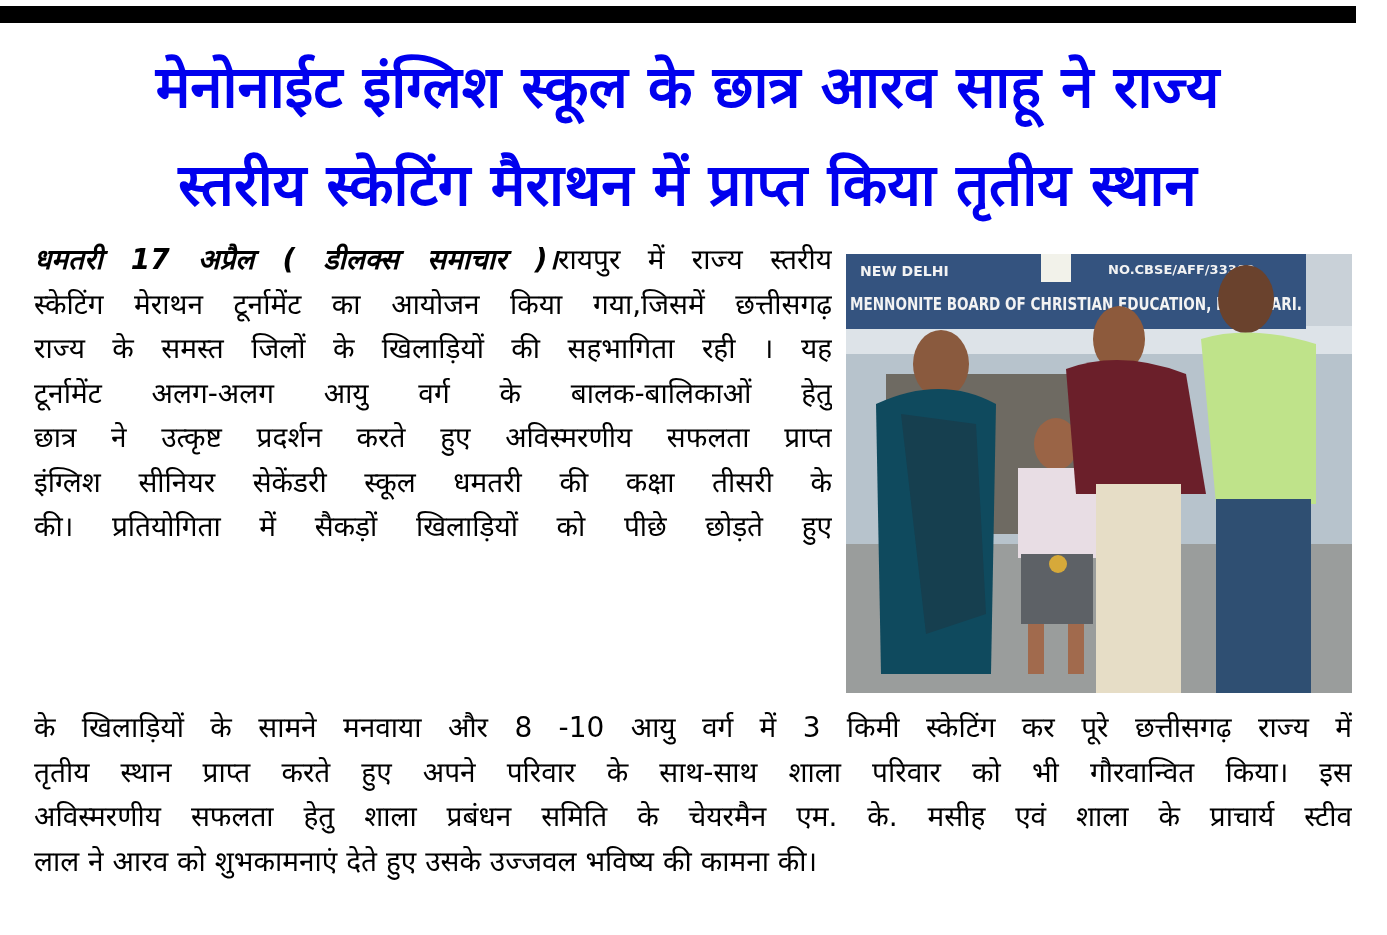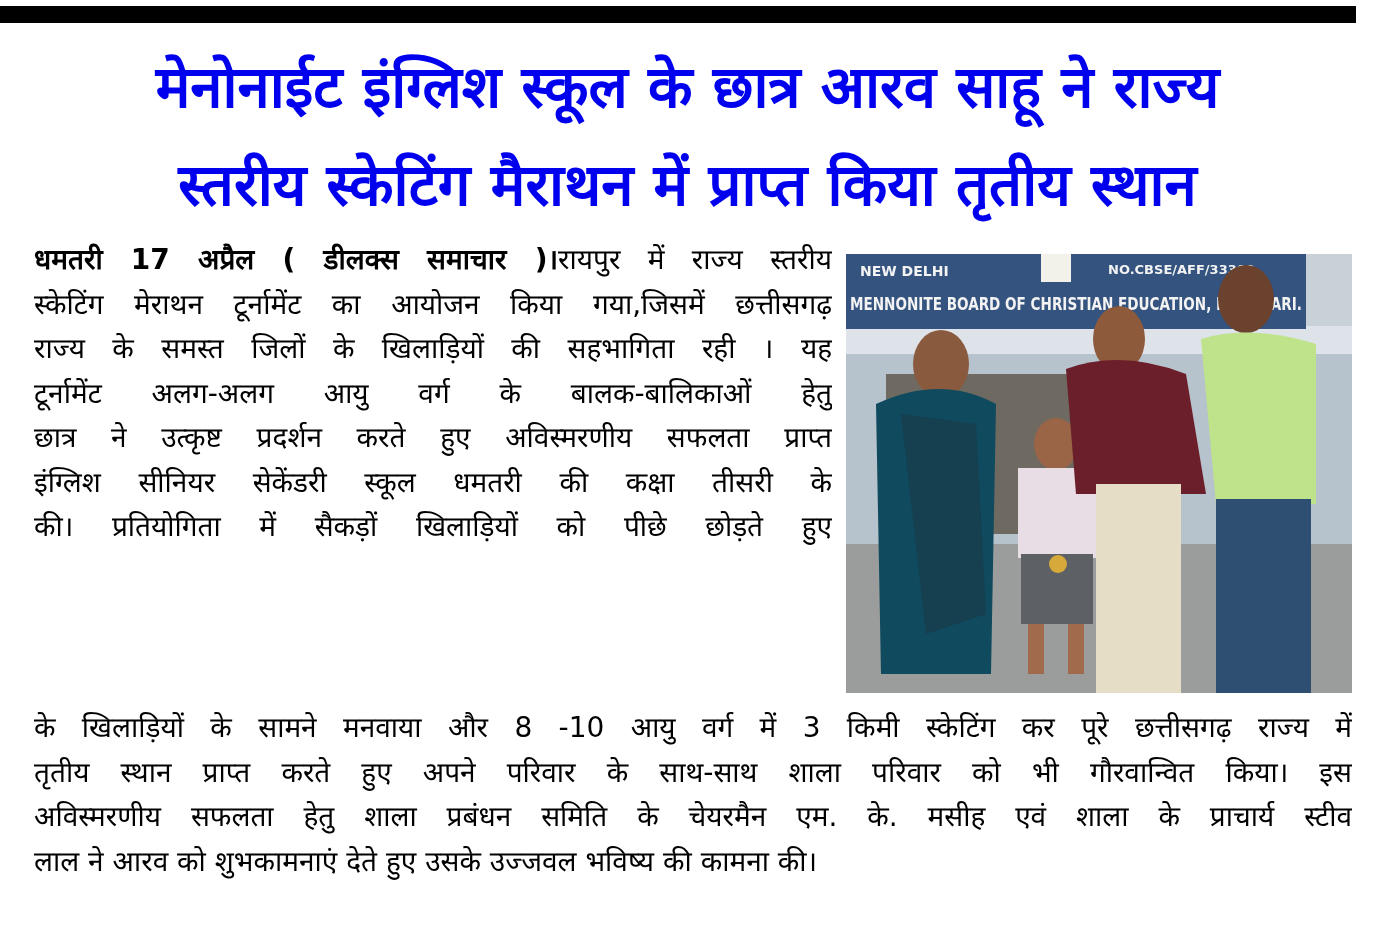--- a/index.html
+++ b/index.html
@@ -8,21 +8,21 @@
   .topbar { position:absolute; left:0; top:6px; width:1356px; height:17px; background:#000; }
   .headline { position:absolute; left:0; width:1375px; text-align:center;
               color:#0000ee; font-weight:bold; font-size:58px; line-height:70px;
               letter-spacing:0px; white-space:nowrap; }
   .h1 { top:52px; }
   .h2 { top:150px; }
   .col { position:absolute; left:34px; width:798px; font-size:28px; line-height:44.5px;
          text-align:justify; text-align-last:justify; }
   .line { display:block; height:44.5px; white-space:nowrap; overflow:hidden;
           text-align:justify; text-align-last:justify; }
-  .dateline { font-weight:bold;margin-top:27px; }
+  .dateline { font-style:italic; font-weight:bold;margin-top:27px; }
   .full { position:absolute; left:34px; width:1318px; font-size:28px; line-height:44.5px; }
   .last { text-align:left; text-align-last:left; }
   .photo { position:absolute; left:846px; top:254px; width:506px; height:439px; overflow:hidden;
            background:#c2410c; }
 </style>
 </head>
 <body>
 
 <div class="topbar"></div>
 

